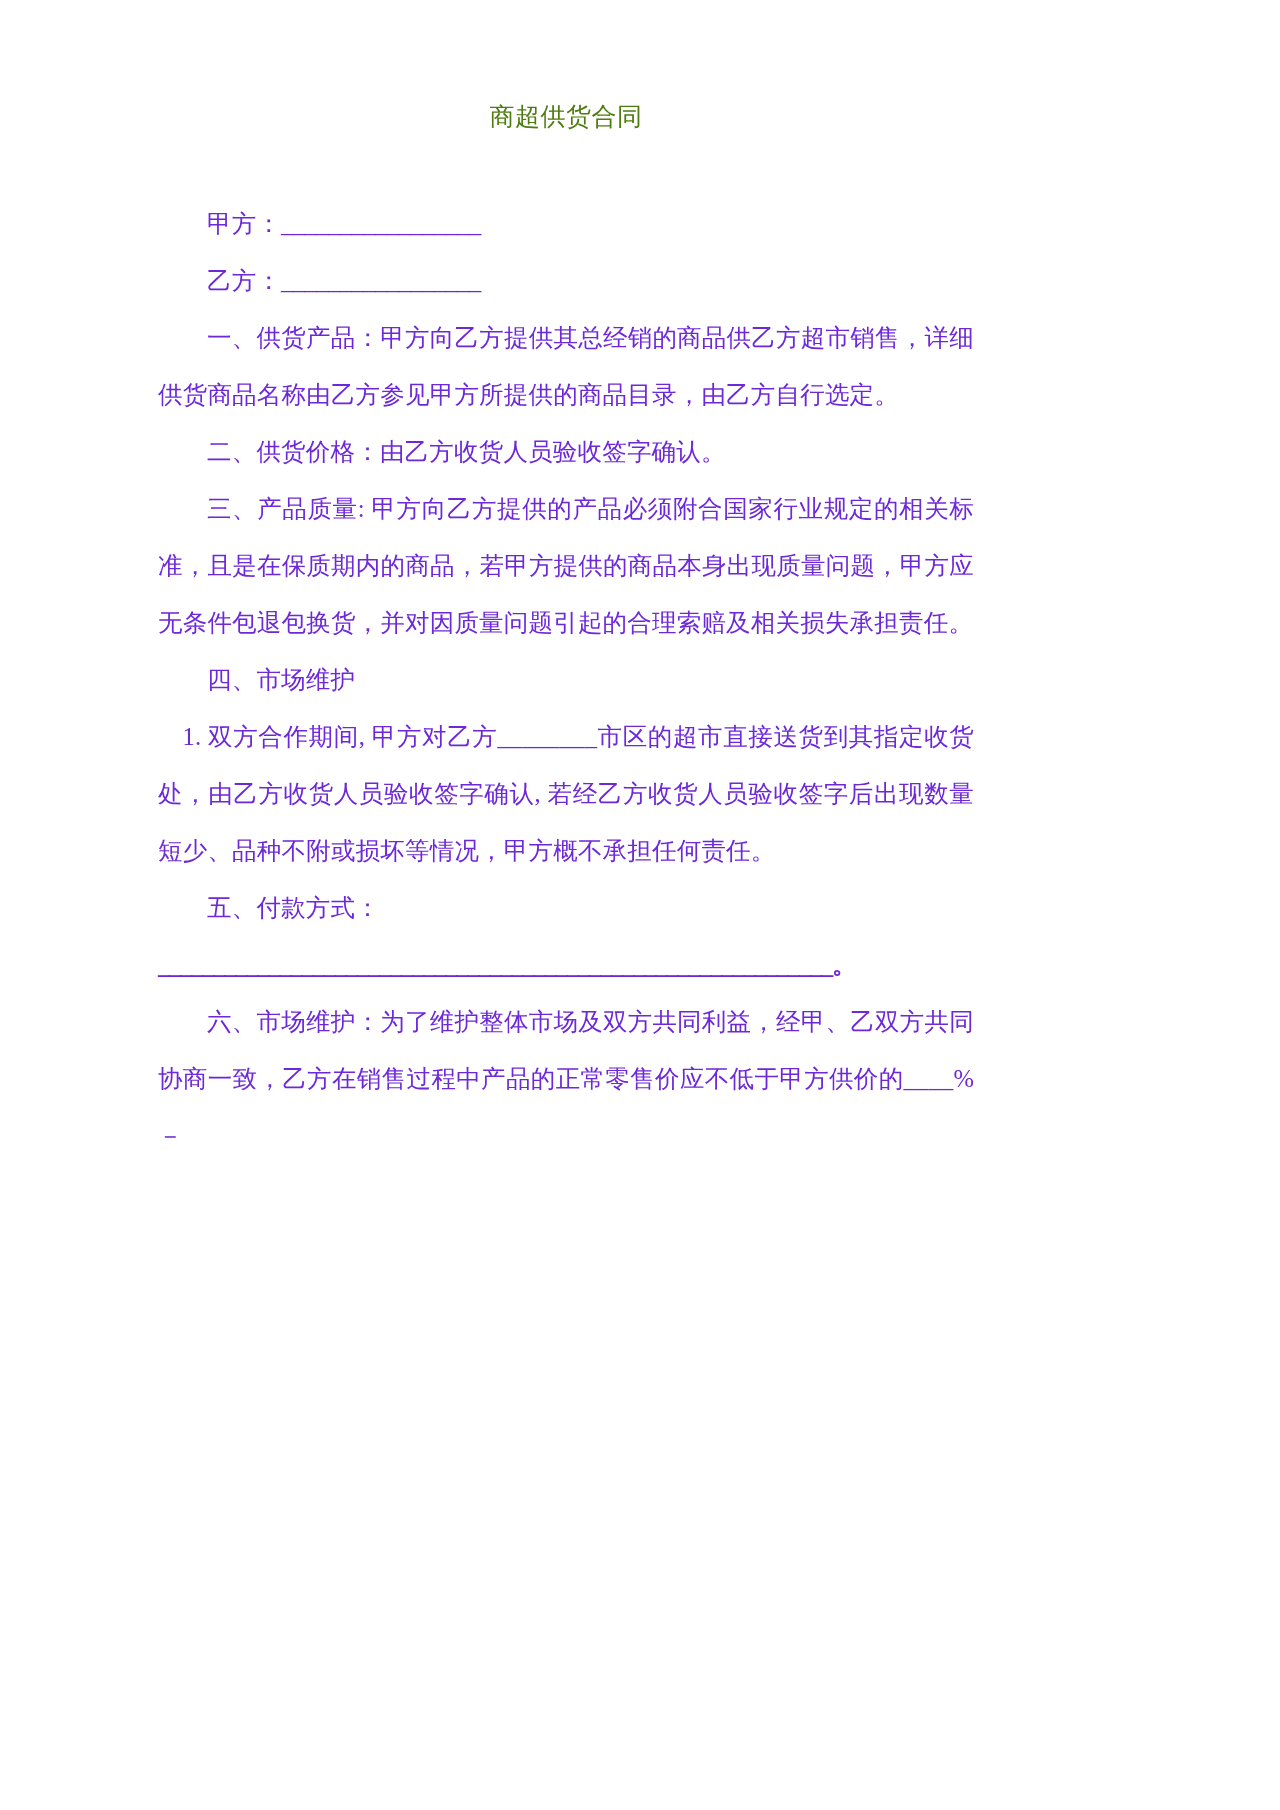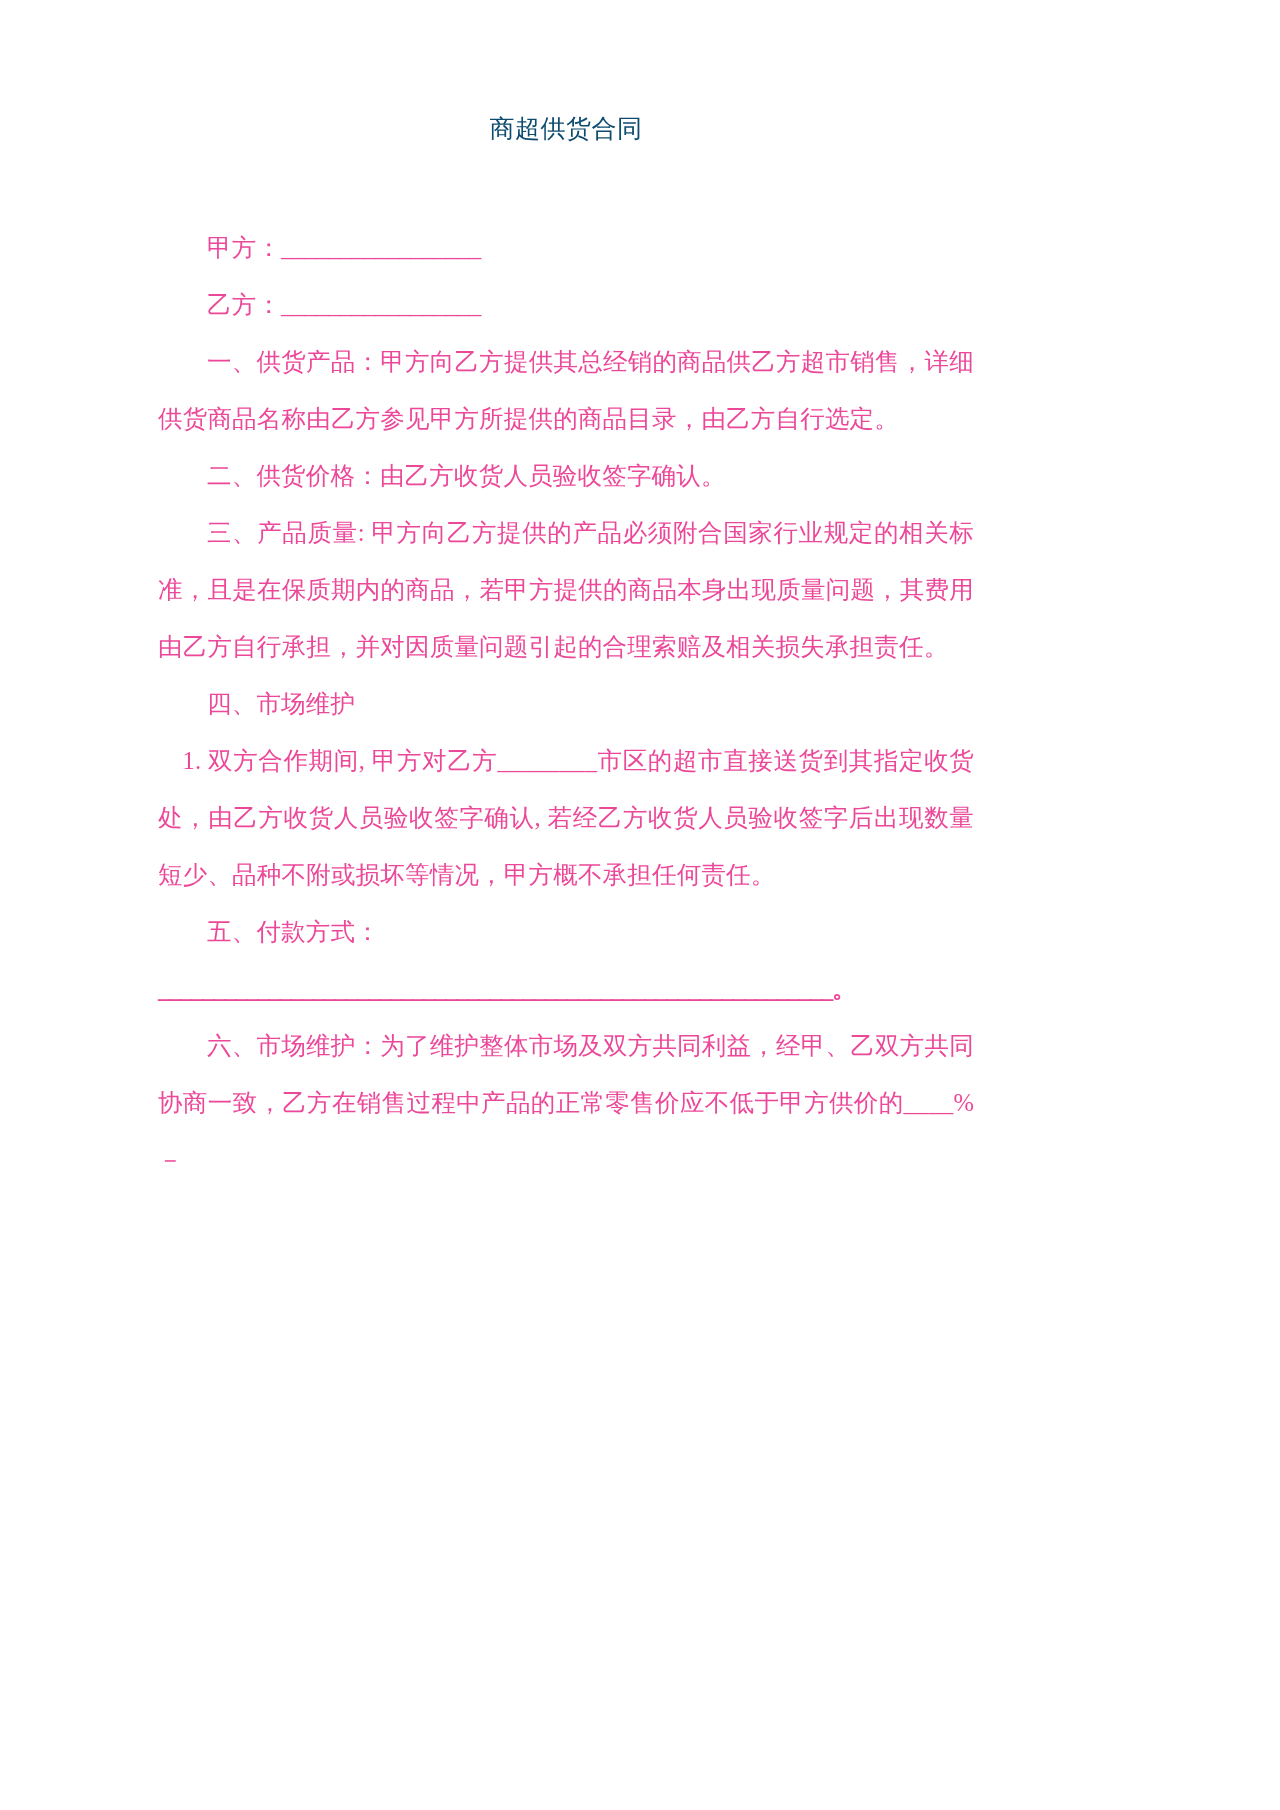--- a/index.html
+++ b/index.html
@@ -20,37 +20,37 @@
   .doc-body {
     position: absolute;
     left: 158px;
     top: 0;
     width: 816px;
   }
   .doc-title {
     text-align: center;
     font-size: 25px;
     line-height: 1;
-    margin: 16px;
+    margin: 4px;
     padding-top: 100px;
     letter-spacing: 0.5px;
     font-weight: normal;
-    color: #0c4a6e;
+    color: #4d7c0f;
   }
   .spacer-after-title {
     height: 62px;
   }
   .para {
     font-size: 24.5px;
     line-height: 57px;
     margin: 0;
     text-align: justify;
     text-justify: inter-ideograph;
     letter-spacing: 0.2px;
-    color: #ec4899;
+    color: #6d28d9;
     white-space: pre-wrap;
   }
   .para.indent {
     text-indent: 2em;
   }
   .para.indent-small {
     text-indent: 1em;
   }
   .para.noindent {
     text-indent: 0;
@@ -78,21 +78,21 @@
 
     <p class="para indent"><span>甲方：</span><span class="fill-blank">_________________</span></p>
 
     <p class="para indent"><span>乙方：</span><span class="fill-blank">_________________</span></p>
 
 
     <p class="para indent">一、供货产品：甲方向乙方提供其总经销的商品供乙方超市销售，详细供货商品名称由乙方参见甲方所提供的商品目录，由乙方自行选定。</p>
 
     <p class="para indent">二、供货价格：由乙方收货人员验收签字确认。</p>
 
-    <p class="para indent">三、产品质量: 甲方向乙方提供的产品必须附合国家行业规定的相关标准，且是在保质期内的商品，若甲方提供的商品本身出现质量问题，其费用由乙方自行承担，并对因质量问题引起的合理索赔及相关损失承担责任。</p>
+    <p class="para indent">三、产品质量: 甲方向乙方提供的产品必须附合国家行业规定的相关标准，且是在保质期内的商品，若甲方提供的商品本身出现质量问题，甲方应无条件包退包换货，并对因质量问题引起的合理索赔及相关损失承担责任。</p>
 
     <p class="para indent">四、市场维护</p>
 
     <p class="para indent-small">1. 双方合作期间, 甲方对乙方________市区的超市直接送货到其指定收货处，由乙方收货人员验收签字确认, 若经乙方收货人员验收签字后出现数量短少、品种不附或损坏等情况，甲方概不承担任何责任。</p>
 
 
     <p class="para indent">五、付款方式：</p>
 
     <p class="para noindent rule-line">_____________________________________________________________。</p>
 

